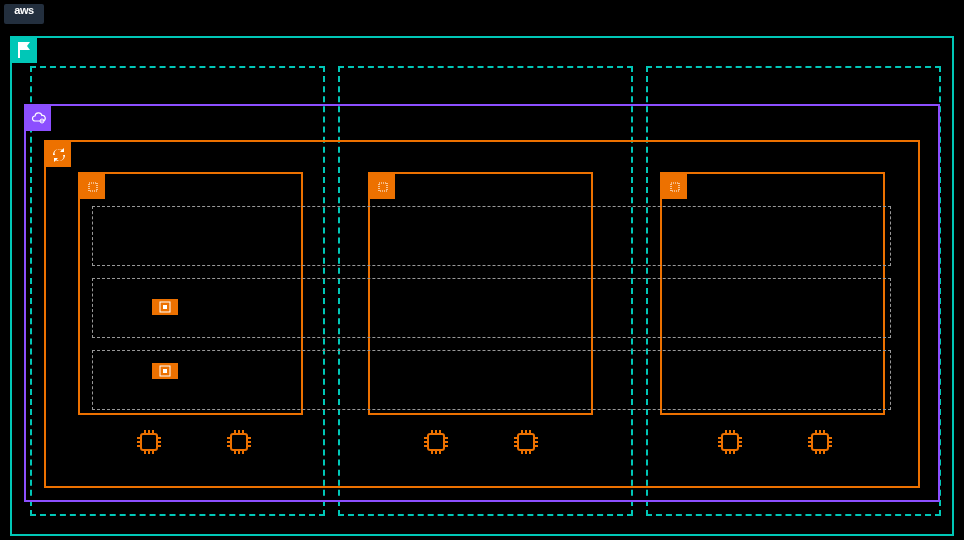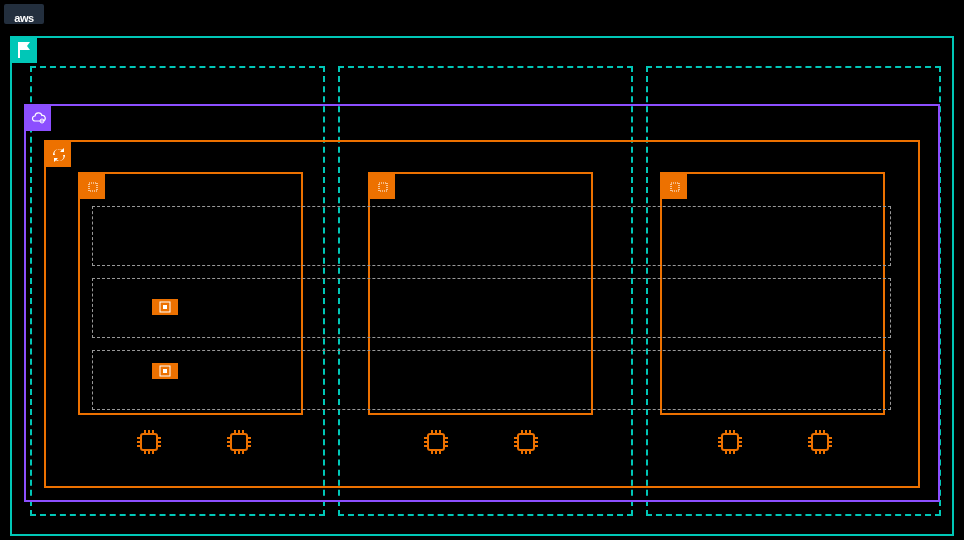--- a/index.html
+++ b/index.html
@@ -12,21 +12,21 @@
     overflow: hidden;
   }
   .aws-logo {
     position: absolute;
     top: 4px;
     left: 4px;
     width: 40px;
     height: 20px;
     background: #232f3e;
     display: flex;
-    align-items: flex-end;
+    align-items: flex-start;
     justify-content: center;
     border-radius: 2px;
   }
   .aws-logo span {
     color: #fff;
     font-size: 11px;
     font-weight: 600;
     letter-spacing: -0.5px;
   }
   .box {

